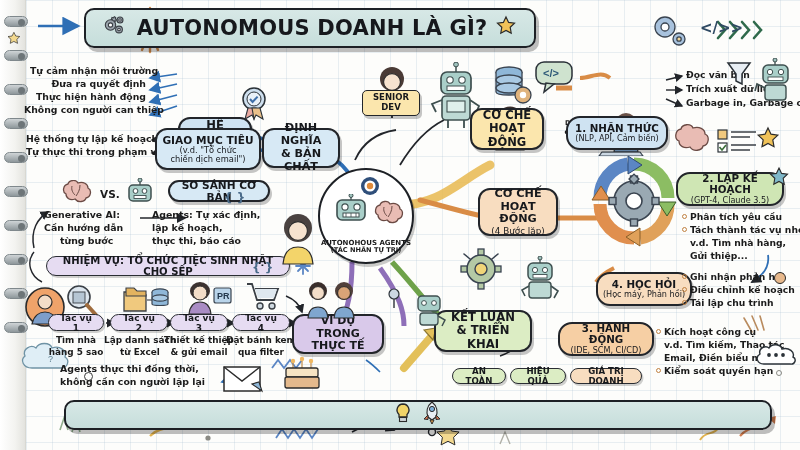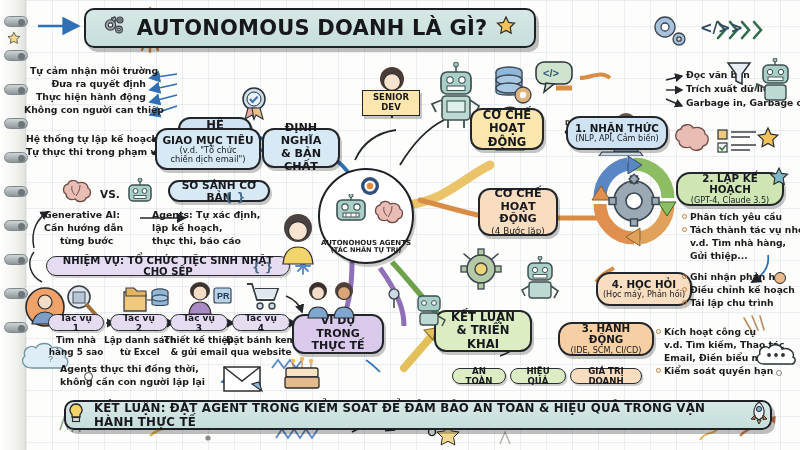--- a/index.html
+++ b/index.html
@@ -379,21 +379,21 @@
       <path d="M3 4h5l5 16h17l4-11H11" fill="none" stroke="#3a3f45" stroke-width="1.8"></path>
       <path d="M11 9h22l-3 9H14z" fill="#dfe8ef"></path>
       <circle cx="16" cy="26" r="3" fill="#cfd9e0" stroke="#3a3f45" stroke-width="1.4"></circle>
       <circle cx="28" cy="26" r="3" fill="#cfd9e0" stroke="#3a3f45" stroke-width="1.4"></circle>
     </svg>
   </div>
   <div class="pill purplel" style="left:232px; top:314px; width:58px; height:17px; font-size:9px;">
     <span>Tác vụ 4</span>
   </div>
   <div class="t c b" style="left:224px; top:335px; width:74px; font-size:8.9px;">Đặt bánh kem</div>
-  <div class="t c b" style="left:224px; top:347px; width:74px; font-size:8.9px;">qua website</div>
+  <div class="t c b" style="left:224px; top:347px; width:74px; font-size:8.9px;">qua filter</div>
 
   <div class="t b" style="left:60px; top:364px; font-size:9.4px;">Agents thực thi đồng thời,</div>
   <div class="t b" style="left:60px; top:377px; font-size:9.4px;">không cần con người lặp lại</div>
 
   <div style="position:absolute; left:222px; top:362px;">
     <svg width="46" height="32" viewBox="0 0 46 32">
       <rect x="2" y="5" width="36" height="24" fill="#ffffff" stroke="#2b2b2b" stroke-width="1.5"></rect>
       <path d="M2 5l18 14L38 5" fill="none" stroke="#2b2b2b" stroke-width="1.4"></path>
       <path d="M30 22l10 7-3-9z" fill="#8fb7d8" stroke="#2b2b2b" stroke-width="1.1"></path>
     </svg>
@@ -461,21 +461,21 @@
   <div class="t b" style="left:224px; top:192px; font-size:12px; color:#4a6b8a;">{ }</div>
   <div class="t b" style="left:252px; top:262px; font-size:12px; color:#4a6b8a;">{ }</div>
 
   <div style="position:absolute; left:372px; top:66px;">
     <svg width="40" height="46" viewBox="0 0 40 46">
       <ellipse cx="20" cy="13" rx="12" ry="12" fill="#4a3b36"></ellipse>
       <circle cx="20" cy="16" r="8.4" fill="#f7e3cf" stroke="#2b2b2b" stroke-width="1.1"></circle>
       <path d="M6 44c1-11 7-14 14-14s13 3 14 14z" fill="#c6d6e6" stroke="#2b2b2b" stroke-width="1.2"></path>
     </svg>
   </div>
-  <div class="node yellow" style="left:362px; top:90px; width:58px; height:26px; font-size:8.5px; border-radius:0; border-width:1.8px;">
+  <div class="node yellow" style="left:362px; top:90px; width:58px; height:26px; font-size:8.5px; border-radius:5px; border-width:1.8px;">
     <span>SENIOR</span>
     <span>DEV</span>
   </div>
 
   <div style="position:absolute; left:428px; top:62px;">
     <svg width="56" height="70" viewBox="0 0 56 70">
       <line x1="28" y1="2" x2="28" y2="10" stroke="#4a5a5a" stroke-width="1.6"></line>
         <circle cx="28" cy="2.5" r="2.4" fill="#9fc3bd" stroke="#3e4f4f" stroke-width="1"></circle>
       <rect x="13" y="10" width="30" height="22" rx="6" fill="#a9cfc9" stroke="#3e4f4f" stroke-width="1.7"></rect>
       <circle cx="22" cy="18" r="3.2" fill="#fff" stroke="#3e4f4f" stroke-width="1.1"></circle>
@@ -750,21 +750,20 @@
   <div class="banner" style="left:64px; top:400px; width:708px; height:30px;">
     <span>
       <svg width="20" height="22" viewBox="0 0 20 22">
         <path d="M10 2a6 6 0 0 0-4 10.4V15h8v-2.6A6 6 0 0 0 10 2z" fill="#f2d468" stroke="#2b2b2b" stroke-width="1.3"></path>
         <rect x="6.5" y="15.5" width="7" height="4" fill="#cfd5d8" stroke="#2b2b2b" stroke-width="1.1"></rect>
         <g stroke="#2b2b2b" stroke-width="1">
             <line x1="10" y1="0" x2="10" y2="-1"></line>
           </g>
       </svg>
     </span>
-    <span class="txt" style="font-size:11.8px;">KẾT LUẬN: ĐẶT AGENT TRONG KIỂM SOÁT ĐỂ ĐẢM BẢO AN TOÀN &amp; HIỆU QUẢ TRONG VẬN HÀNH THỰC TẾ</span>
     <span>
       <svg width="22" height="24" viewBox="0 0 22 24">
         <path d="M11 1c5 4 6 10 4 15l-4 3-4-3C5 11 6 5 11 1z" fill="#e8eef3" stroke="#2b2b2b" stroke-width="1.3"></path>
         <circle cx="11" cy="8" r="2.6" fill="#7fb0d8" stroke="#2b2b2b" stroke-width="1"></circle>
         <path d="M7 14l-4 4 4 .5zM15 14l4 4-4 .5z" fill="#e07a55" stroke="#2b2b2b" stroke-width="1"></path>
         <path d="M9 19l2 4 2-4z" fill="#e8a44e" stroke="#2b2b2b" stroke-width="1"></path>
       </svg>
     </span>
   </div>
 

